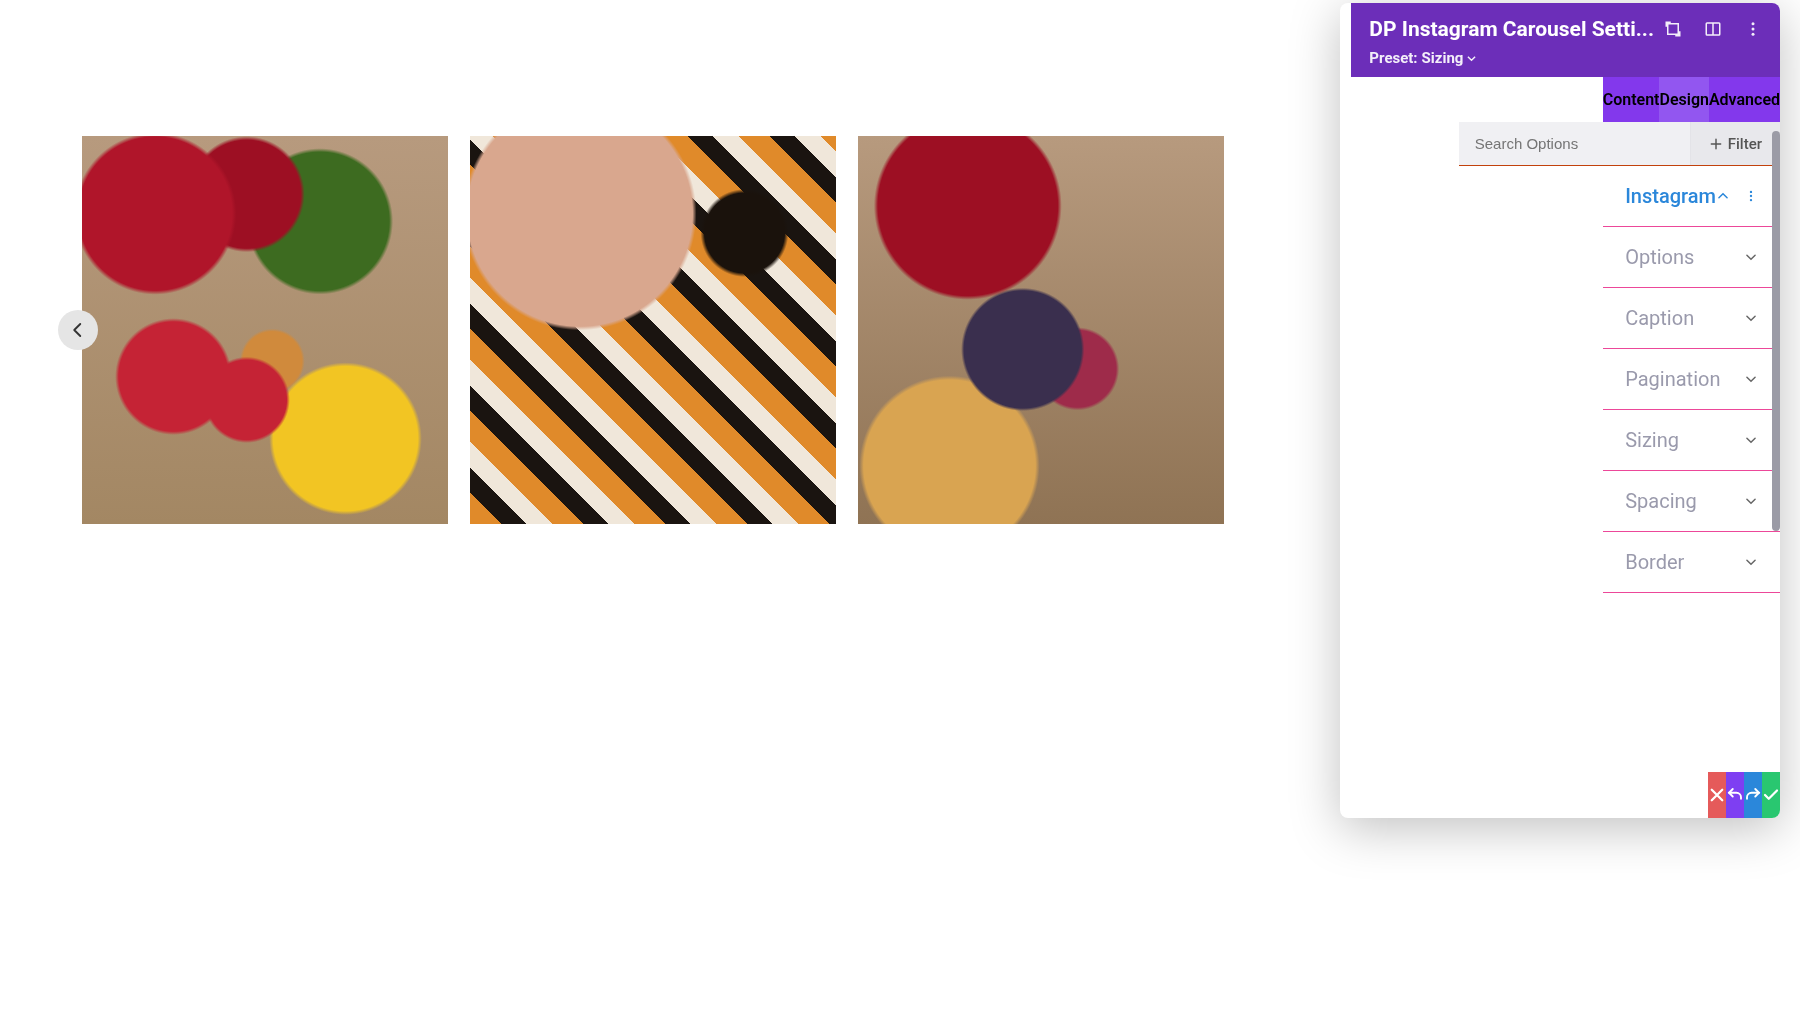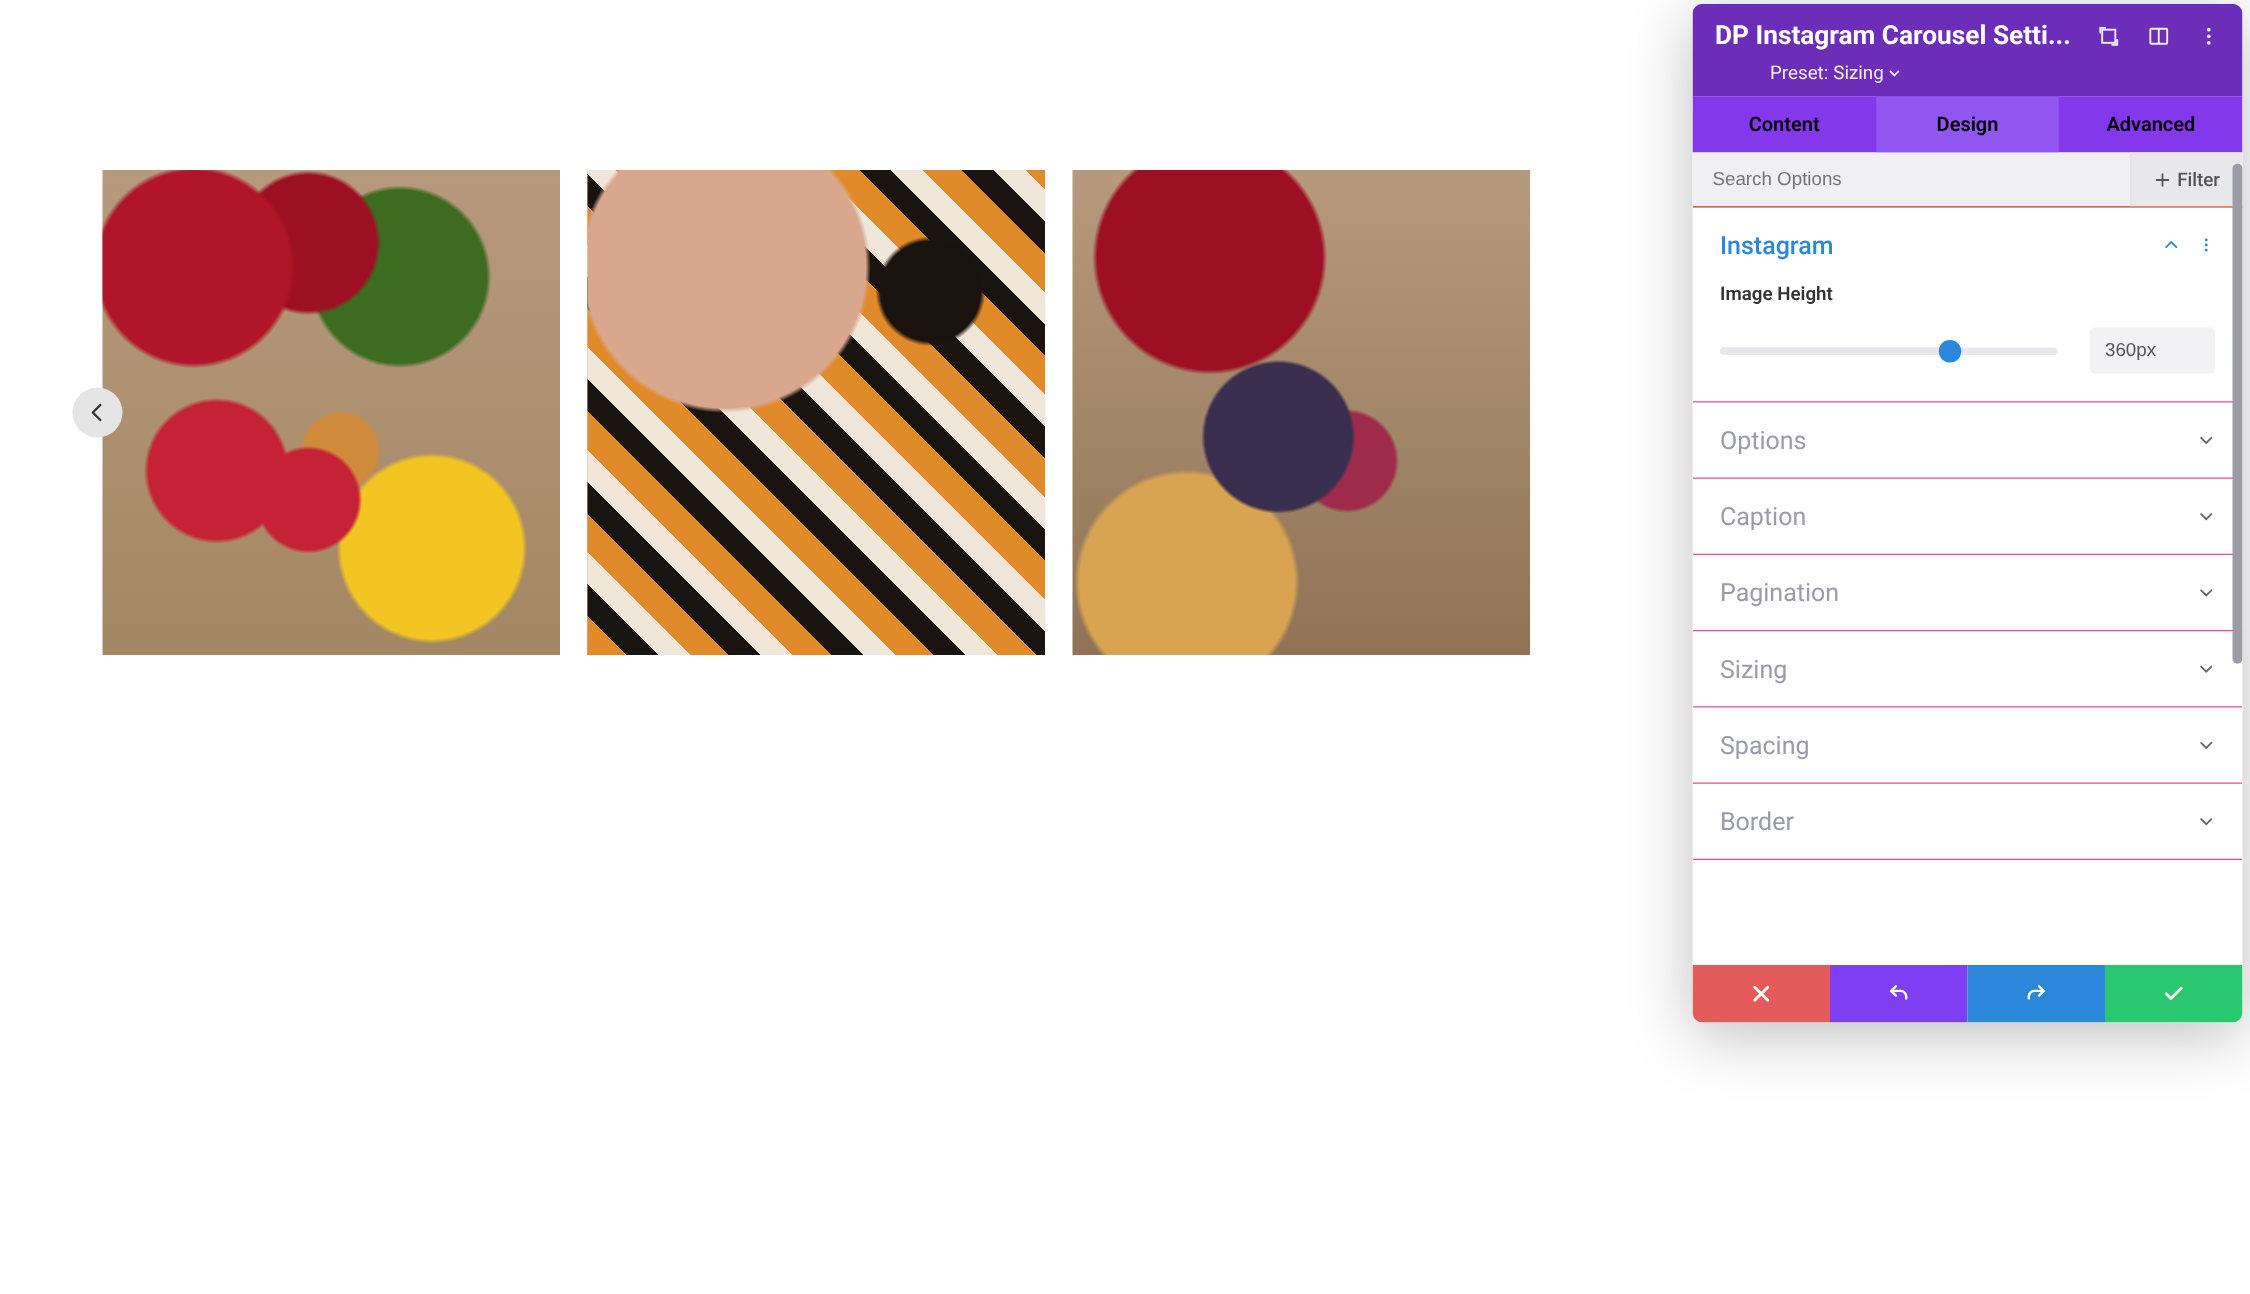--- a/index.html
+++ b/index.html
@@ -81,30 +81,31 @@
     radial-gradient(circle at 30% 18%, #9d0f23 0 22%, transparent 23%),
     radial-gradient(circle at 45% 55%, #3a2f4e 0 20%, transparent 21%),
     radial-gradient(circle at 60% 60%, #9e2b4a 0 12%, transparent 13%),
     radial-gradient(circle at 25% 85%, #d9a451 0 20%, transparent 21%),
     linear-gradient(180deg, #b79a7e 0%, #8f7354 100%);
 }
 
 
 .panel {
   position: absolute;
-  right: 6px;
+  right: 20px;
   top: 3px;
   width: 440px;
   height: 815px;
   background: #fff;
   border-radius: 8px;
   box-shadow: 0 10px 50px rgba(0,0,0,.25);
   display: flex;
   flex-direction: column;
   overflow: hidden;
+  align-items: flex-end;
 }
 .panel-header {
   background: #6c2eb9;
   color: #fff;
   padding: 14px 18px 10px 18px;
   position: relative;
 }
 .panel-title-row {
   display: flex;
   align-items: center;
@@ -120,27 +121,26 @@
 }
 .panel-header-icons {
   display: flex;
   gap: 22px;
   align-items: center;
 }
 .icon-btn { width: 18px; height: 18px; cursor: pointer; opacity: .92; }
 .preset-line {
   margin-top: 8px;
   font-size: 15px;
-  font-weight: 400;
+  font-weight: 700;
   opacity: .92;
   display: flex;
   align-items: center;
   gap: 4px;
   cursor: pointer;
-  margin-left: 44px;
 }
 .tabs {
   display: flex;
   background: #8338ec;
 }
 .tab {
   flex: 1;
   text-align: center;
   padding: 13px 0;
   color: #000000;
@@ -347,30 +347,20 @@
           <svg class="chev" viewBox="0 0 24 24">
             <path d="M5 15l7-7 7 7" fill="none" stroke="#2b87da" stroke-width="2.5" stroke-linecap="round"></path>
           </svg>
           <svg class="chev" viewBox="0 0 24 24">
             <circle cx="12" cy="5" r="2" fill="#2b87da"></circle>
             <circle cx="12" cy="12" r="2" fill="#2b87da"></circle>
             <circle cx="12" cy="19" r="2" fill="#2b87da"></circle>
           </svg>
         </div>
       </div>
-      <div class="acc-body">
-        <div class="field-label">Image Height</div>
-        <div class="slider-row">
-          <div class="slider-track">
-            <div class="slider-fill"></div>
-            <div class="slider-thumb"></div>
-          </div>
-          <input class="slider-value" value="360px" style="">
-        </div>
-      </div>
     </div>
 
     <div class="acc-item">
       <div class="acc-head">
         <div class="acc-title">Options</div>
         <svg class="chev" viewBox="0 0 24 24">
           <path d="M5 9l7 7 7-7" fill="none" stroke="#666" stroke-width="2.5" stroke-linecap="round"></path>
         </svg>
       </div>
     </div>

